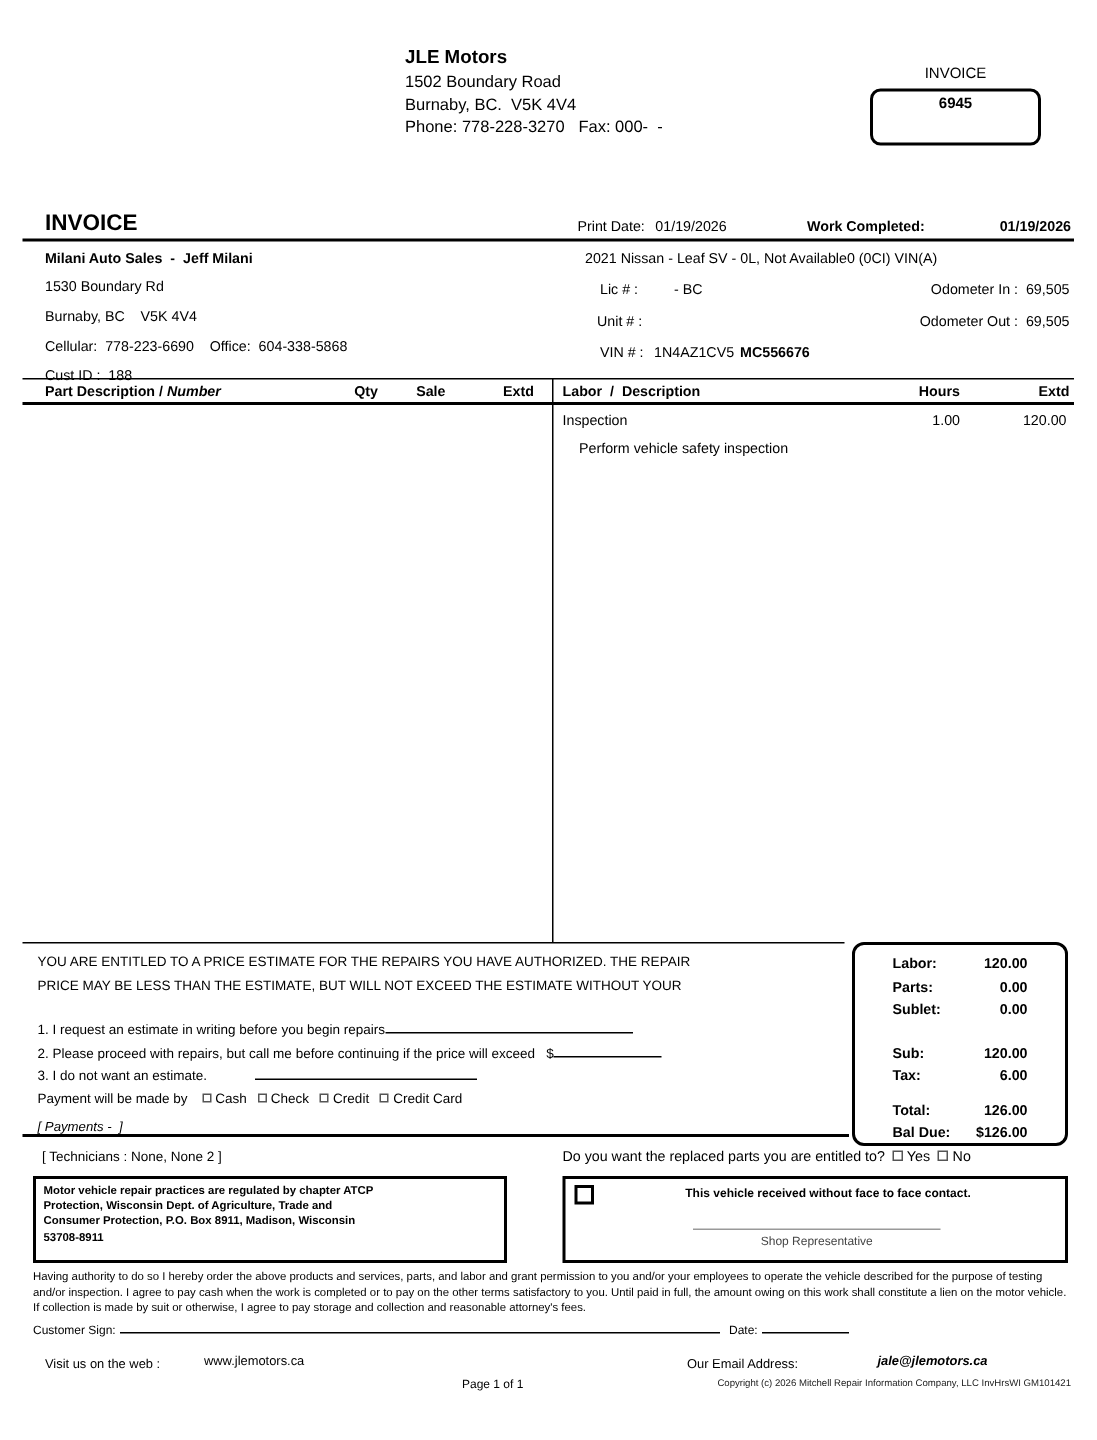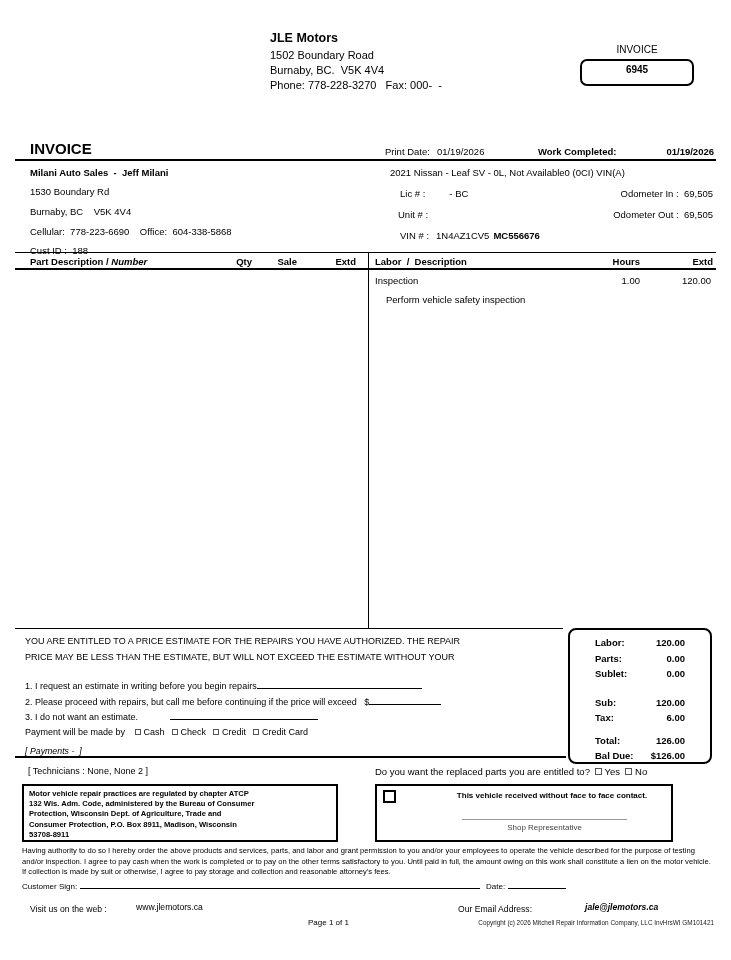--- a/index.html
+++ b/index.html
@@ -10,26 +10,26 @@
   .i{font-style:italic}
   .r{text-align:right}
   .c{text-align:center}
   [data-bind]{white-space:pre-wrap}
   .hline{position:absolute;background:#000}
   .vline{position:absolute;background:#000}
   .ul{display:inline-block;border-bottom:1px solid #000;height:8px;vertical-align:baseline}
   .cb{display:inline-block;width:6px;height:6px;border:1px solid #555;margin:0 3px 0 7px}
   .cb2{display:inline-block;width:7px;height:7px;border:1px solid #555;margin:0 3px 0 9px}
   .shop-line{font-size:11px;line-height:15px}
-  .inv-num-box{border:2px solid #000;border-radius:7px;width:114px;height:27px;line-height:18px}
+  .inv-num-box{border:2px solid #000;border-radius:7px;width:114px;height:38px;line-height:18px}
   .est{font-size:9px}
   .tot-box{border:2px solid #000;border-radius:8px;width:144px;height:136px;padding:5px 25px}
   .tot-row{display:flex;justify-content:space-between;font-weight:bold;font-size:9.5px;line-height:15.5px}
   .reg-box{border:2px solid #000;width:316px;height:58px;padding:3px 5px;font-weight:bold;font-size:7.6px;line-height:10.2px}
-  .contact-box{border:2px solid #000;width:298px;height:58px}
+  .contact-box{border:2px solid #000;width:337px;height:58px}
   .fineprint{font-size:7.6px;line-height:10.6px}
 </style>
 </head>
 <body>
 
 <div class="abs" style="left:270px;top:31px">
   <div class="b" style="font-size:12.5px;margin-bottom:3px" data-bind="shop.name">JLE Motors</div>
   <div class="shop-line" data-bind="shop.address1">1502 Boundary Road</div>
   <div class="shop-line" data-bind="shop.address2">Burnaby, BC.  V5K 4V4</div>
   <div class="shop-line" data-bind="shop.phone_fax">Phone: 778-228-3270   Fax: 000-  -</div>
@@ -118,21 +118,20 @@
       <span data-bind="totals.bal_due">$126.00</span>
     </div>
 </div>
 <div class="hline" style="left:15px;top:756px;width:551px;height:2px"></div>
 
 <div class="abs" style="left:28px;top:766px;font-size:9px" data-bind="bottom.technicians">[ Technicians : None, None 2 ]</div>
 <div class="abs" style="left:375px;top:766px"><span data-bind="bottom.replaced_parts_question">Do you want the replaced parts you are entitled to? </span><span class="cb2" style="margin-left:2px"></span><span data-bind="bottom.yes_label">Yes</span><span class="cb2" style="margin-left:5px"></span><span data-bind="bottom.no_label">No</span></div>
 
 <div class="abs reg-box" style="left:22px;top:784px">
   <div data-bind="bottom.reg1">Motor vehicle repair practices are regulated by chapter ATCP</div>
-  <div data-bind="bottom.reg2">132 Wis. Adm. Code, administered by the Bureau of Consumer</div>
   <div data-bind="bottom.reg3">Protection, Wisconsin Dept. of Agriculture, Trade and</div>
   <div data-bind="bottom.reg4">Consumer Protection, P.O. Box 8911, Madison, Wisconsin</div>
   <div data-bind="bottom.reg5">53708-8911</div>
 </div>
 
 <div class="abs contact-box" style="left:375px;top:784px">
   <span class="abs" style="left:6px;top:4px;width:13px;height:13px;border:2px solid #000"></span>
   <div class="abs c b" style="left:30px;top:5px;width:290px;font-size:8px" data-bind="bottom.contact_statement">This vehicle received without face to face contact.</div>
   <div class="abs" style="left:85px;top:33px;width:165px;border-top:1px solid #999"></div>
   <div class="abs c" style="left:85px;top:37px;width:165px;font-size:8px;color:#444" data-bind="bottom.shop_rep_label">Shop Representative</div>

